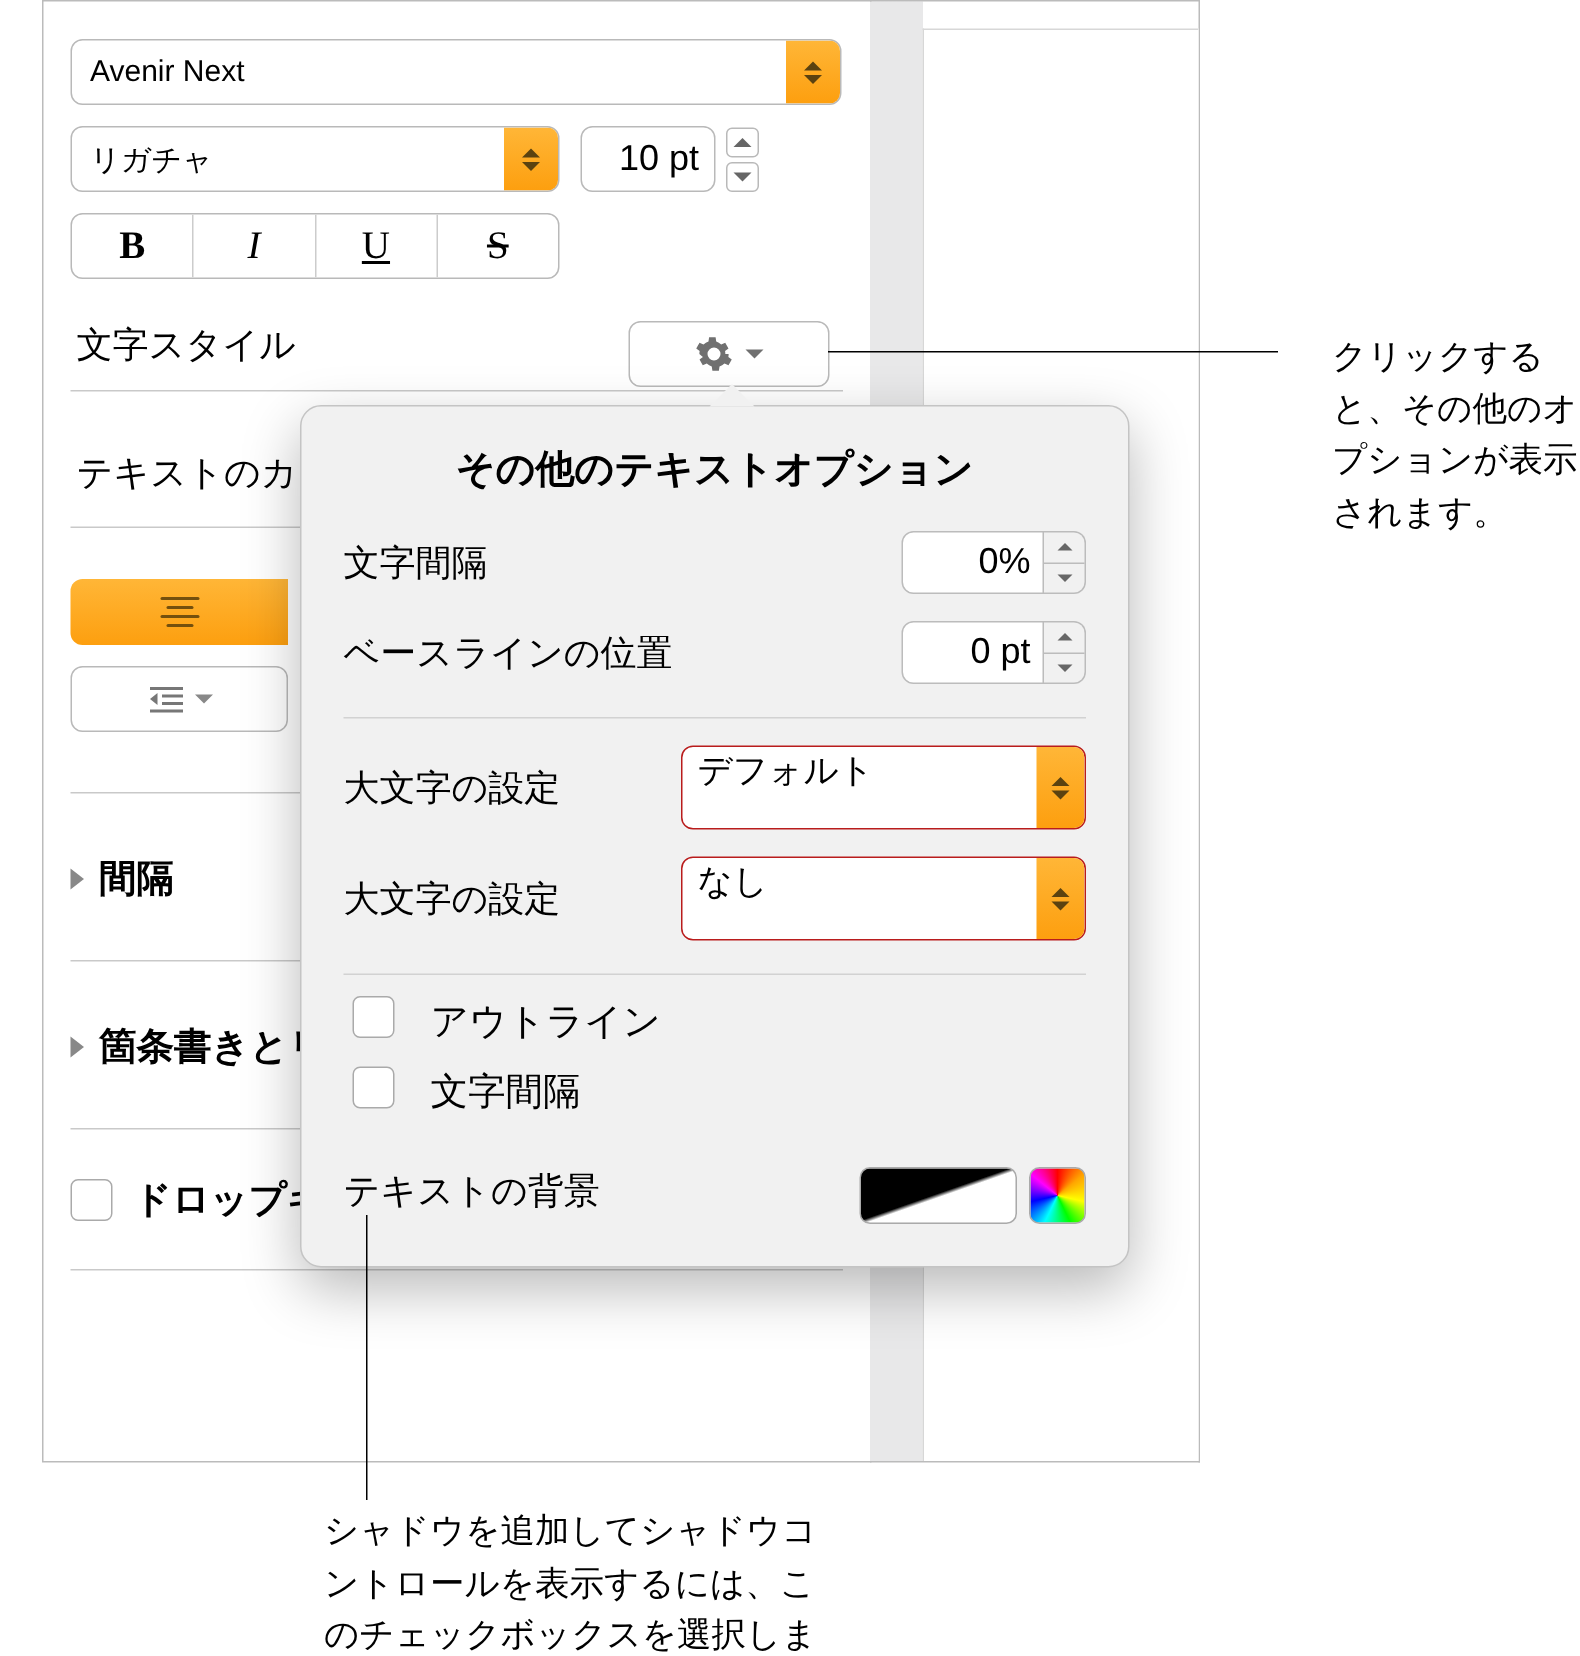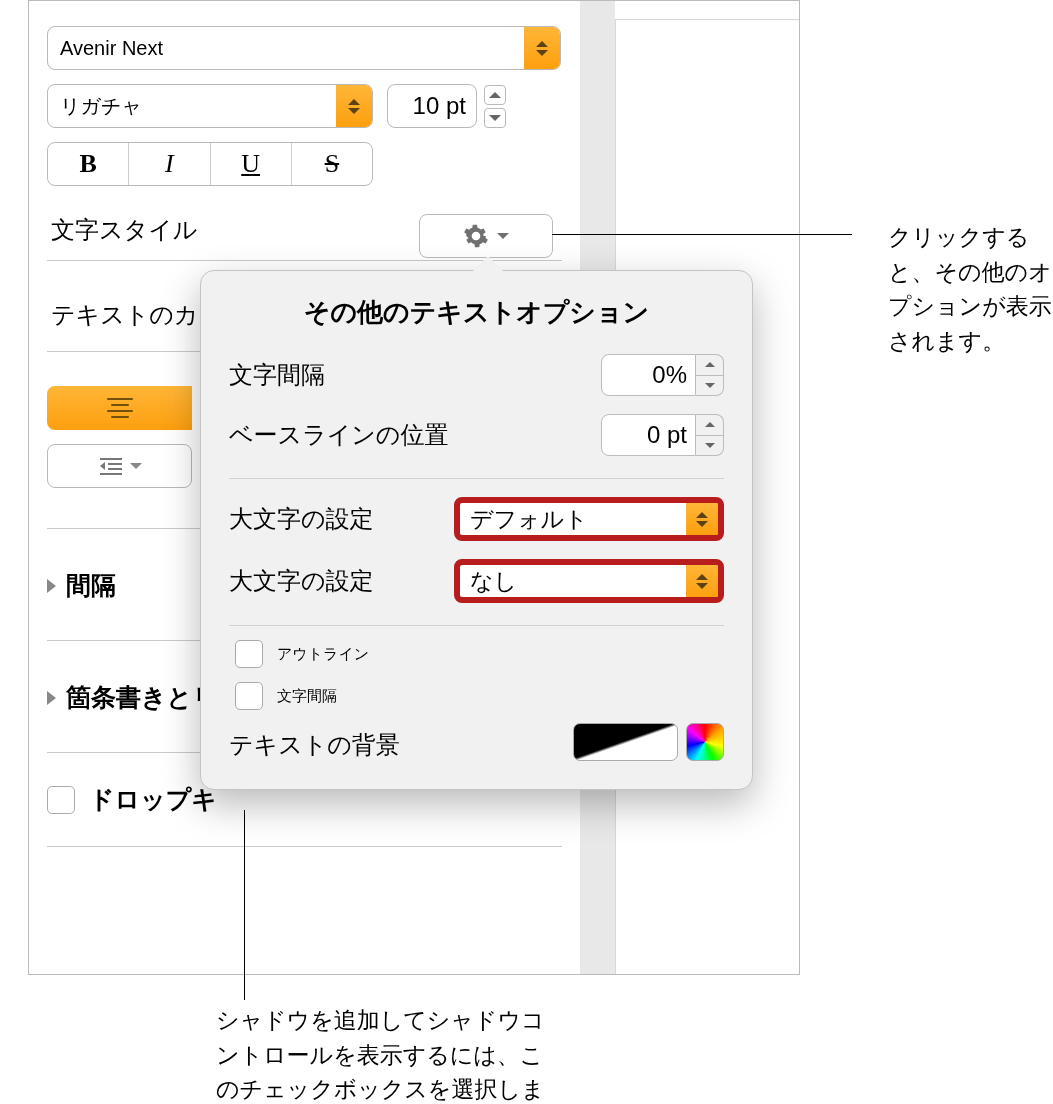--- a/index.html
+++ b/index.html
@@ -185,28 +185,28 @@
   .prow .plabel { flex:1; font-size:24px; }
   .pstepper { display:flex; align-items:center;}
   .pval {
     width:95px;height:42px;border:1px solid #bcbcbc;border-top-left-radius:8px;border-bottom-left-radius:8px;
     background:#fff;display:flex;align-items:center;justify-content:flex-end;padding-right:8px;font-size:24px;
   }
   .pstep-btns { width:28px;height:42px;border:1px solid #bcbcbc;border-left:none;border-top-right-radius:8px;border-bottom-right-radius:8px;display:flex;flex-direction:column;}
   .pstep-btns div{flex:1;display:flex;align-items:center;justify-content:center;}
   .pstep-btns div:first-child{border-bottom:1px solid #bcbcbc;}
   .pdrop {
-    width: 270px; height:44px;
-    border:6px solid #b91c1c; border-radius:8px;
-    display:flex;align-items:center;padding-left:10px;background:#fff;overflow:hidden;
+    width: 270px; height:56px;
+    border:1px solid #b91c1c; border-radius:8px;
+    display:flex;align-items:flex-start;padding-left:10px;background:#fff;overflow:hidden;
   }
   .pdrop .text{flex:1;font-size:23px;}
   .psep { border-top:1px solid #d2d2d2; margin:22px 0 8px 0;}
-  .pcb { display:flex;align-items:center;gap:14px;margin-top:14px;font-size:15px;margin-left:6px;}
-  .color-well-row { display:flex;align-items:flex-end;margin-top:13px;}
+  .pcb { display:flex;align-items:flex-start;gap:24px;margin-top:14px;font-size:25px;margin-left:6px;}
+  .color-well-row { display:flex;align-items:flex-start;margin-top:34px;}
   .color-well-row .plabel{flex:1;font-size:24px;}
   .colorwell {
     width:105px;height:38px;border:1px solid #aaa;border-radius:7px;
     background: linear-gradient(to bottom right, #000 0%, #000 48%, #fff 52%, #fff 100%);
   }
   .colorpick {
     width:38px;height:38px;border:1px solid #aaa;border-radius:7px;margin-left:8px;
     background: conic-gradient(red,orange,yellow,lime,cyan,blue,magenta,red);
   }
   

